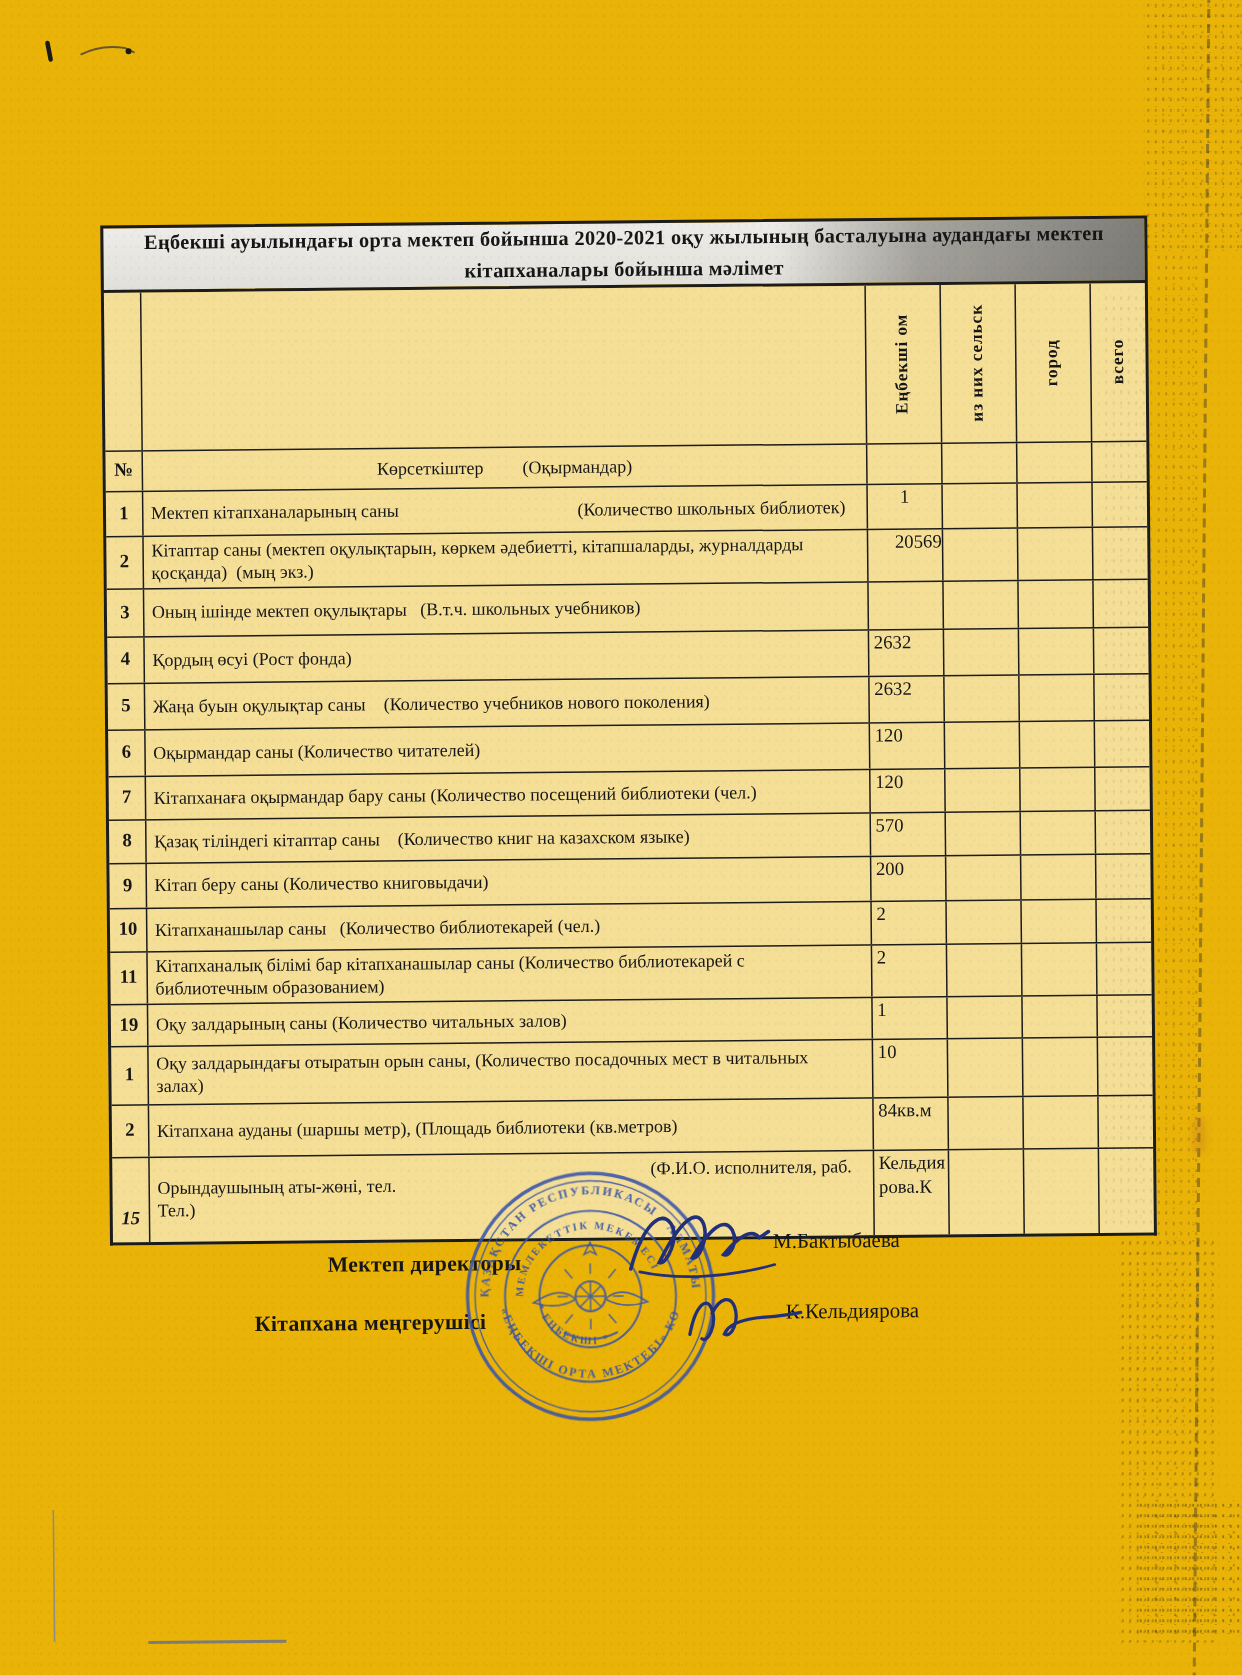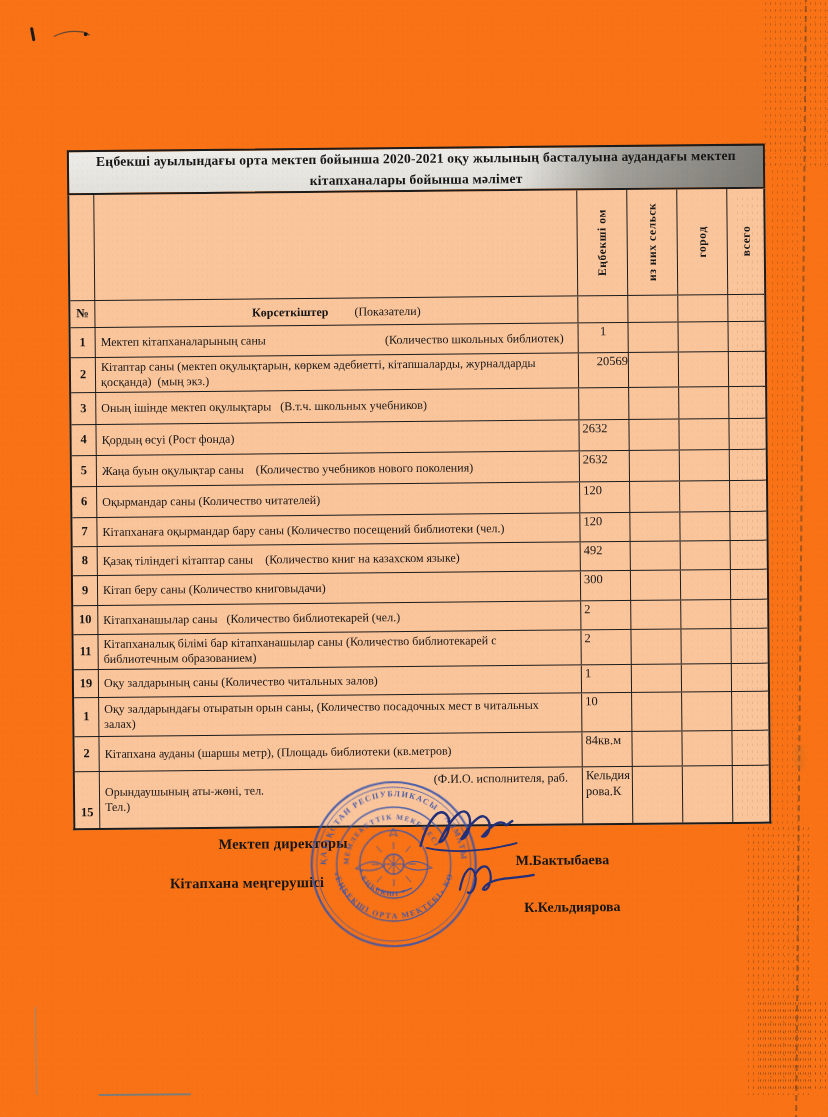--- a/index.html
+++ b/index.html
@@ -1,16 +1,16 @@
 <!DOCTYPE html>
 <html><head>
 <meta charset="utf-8">
 <style>
   html,body{margin:0;padding:0;}
-  .page{position:relative;width:828px;height:1117px;background:#f97316;overflow:hidden;
+  .page{position:relative;width:828px;height:1117px;background:#eab308;overflow:hidden;
         font-family:"Liberation Serif","DejaVu Serif",serif;color:#161616;}
   .doc{position:absolute;left:0;top:0;width:828px;height:1117px;
        transform:rotate(-0.55deg);transform-origin:414px 480px;}
 
   
   .titlebox{position:absolute;left:70px;top:147px;width:698px;height:45px;box-sizing:border-box;
             border:2.2px solid #1c1c1c;background:linear-gradient(180deg,#edece8,#e2e0da);
             display:flex;align-items:center;justify-content:center;overflow:hidden;}
   .title-shade{position:absolute;right:-4px;top:-4px;width:36%;height:120%;
             background:linear-gradient(90deg,rgba(70,68,60,0) 0%,rgba(70,68,60,.42) 38%,rgba(58,56,50,.62) 100%);
@@ -26,33 +26,33 @@
   .t-row.last{border-bottom:none;}
   .cell{box-sizing:border-box;border-right:1.8px solid #1c1c1c;position:relative;
         font-size:12px;line-height:1.25;}
   .cell:last-child{border-right:none;}
   .hdr-tall{min-height:105px;}
   .hdr-rot{display:flex;align-items:center;justify-content:center;}
   .rot{writing-mode:vertical-rl;transform:rotate(180deg);font-weight:bold;font-size:11.5px;
        letter-spacing:.6px;white-space:nowrap;}
   .hdr-num{min-height:26px;}
   .c-no{display:flex;align-items:center;justify-content:center;font-weight:bold;font-size:12.5px;}
-  .c-no.bottom{align-items:flex-end;padding-bottom:7px;}
+  .c-no.bottom{align-items:flex-end;padding-bottom:7px;font-style:italic;}
   .c-label{display:flex;align-items:center;padding:2px 42px 2px 5px;}
   .c-label .lab{white-space:pre-line;}
   .lab-r{position:absolute;right:14px;top:50%;transform:translateY(-50%);white-space:nowrap;}
   .lab-r.rt{top:3px;transform:none;}
   .c-val{padding:1px 3px 0 3px;font-size:12.5px;}
   .c-val.c{text-align:center;}
   .c-val.r{text-align:right;padding-right:0;}
   .hdr-label{display:flex;align-items:center;justify-content:center;gap:26px;font-size:12px;}
 
   
   .f-label{position:absolute;font-weight:bold;font-size:14.5px;letter-spacing:.2px;}
-  .f-name{position:absolute;font-weight:bold;font-size:14px;margin-top:32px;}
+  .f-name{position:absolute;font-weight:normal;font-size:14px;}
 
   
   .stamp{position:absolute;left:298px;top:776px;filter:blur(.35px);}
   .sig{position:absolute;}
 
   
   .sp{position:absolute;pointer-events:none;background-image:
       radial-gradient(rgba(25,25,22,.5) .6px,transparent .9px),
       radial-gradient(rgba(25,25,22,.33) .5px,transparent .8px),
       radial-gradient(rgba(25,25,22,.4) .7px,transparent 1px);
@@ -95,22 +95,22 @@
         <div class="cell hdr-tall hdr-rot">
           <span class="rot">город</span>
         </div>
         <div class="cell hdr-tall hdr-rot">
           <span class="rot">всего</span>
         </div>
       </div>
       <div class="t-row">
         <div class="cell hdr-num c-no">№</div>
         <div class="cell hdr-num hdr-label">
-          <span style="font-weight:bold">Көрсеткіштер</span>
-          <span>(Показатели)</span>
+          <span style="font-weight:normal">Көрсеткіштер</span>
+          <span>(Оқырмандар)</span>
         </div>
         <div class="cell hdr-num"></div>
         <div class="cell hdr-num"></div>
         <div class="cell hdr-num"></div>
         <div class="cell hdr-num"></div>
       </div>
       <div id="rows-host">
           <div class="t-row" style="min-height: 30px;">
             <div class="cell c-no">1</div>
             <div class="cell c-label">
@@ -180,31 +180,31 @@
             <div class="cell c-val l">120</div>
             <div class="cell"></div>
             <div class="cell"></div>
             <div class="cell"></div>
           </div>
           <div class="t-row" style="min-height: 29px;">
             <div class="cell c-no">8</div>
             <div class="cell c-label">
               <span class="lab">Қазақ тіліндегі кітаптар саны&nbsp;&nbsp;&nbsp; (Количество книг на казахском языке)</span>
             </div>
-            <div class="cell c-val l">492</div>
+            <div class="cell c-val l">570</div>
             <div class="cell"></div>
             <div class="cell"></div>
             <div class="cell"></div>
           </div>
           <div class="t-row" style="min-height: 30px;">
             <div class="cell c-no">9</div>
             <div class="cell c-label">
               <span class="lab">Кітап беру саны (Количество книговыдачи)</span>
             </div>
-            <div class="cell c-val l">300</div>
+            <div class="cell c-val l">200</div>
             <div class="cell"></div>
             <div class="cell"></div>
             <div class="cell"></div>
           </div>
           <div class="t-row" style="min-height: 29px;">
             <div class="cell c-no">10</div>
             <div class="cell c-label">
               <span class="lab">Кітапханашылар саны&nbsp;&nbsp; (Количество библиотекарей (чел.)</span>
             </div>
             <div class="cell c-val l">2</div>

